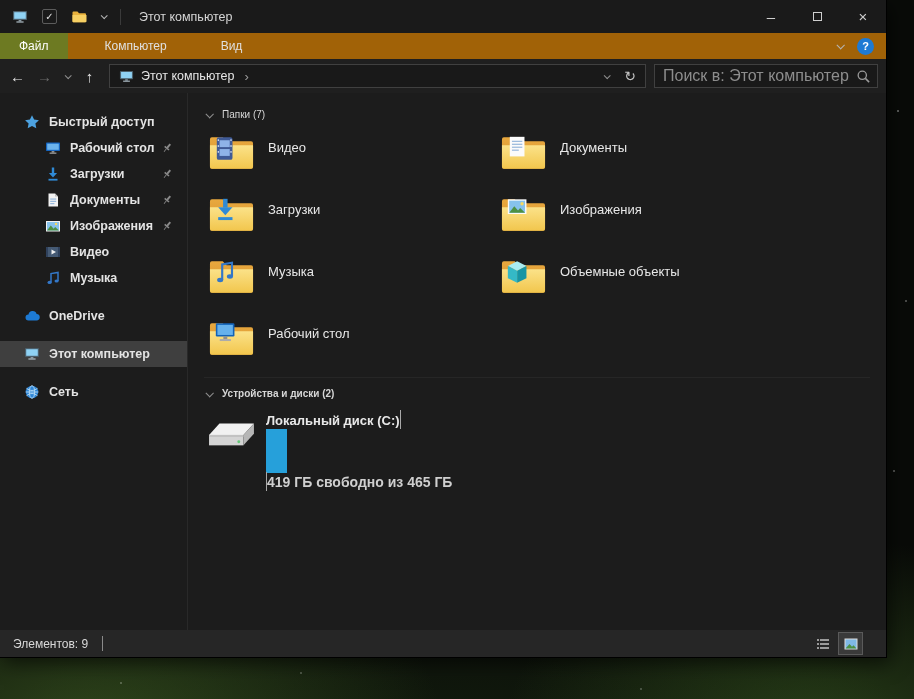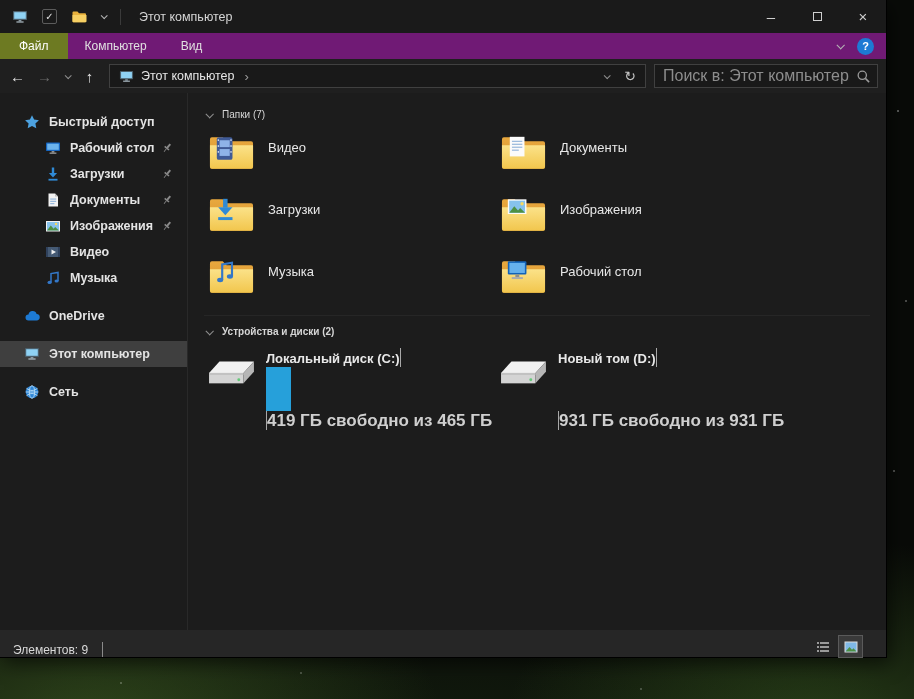--- a/index.html
+++ b/index.html
@@ -47,21 +47,21 @@
     color: #cfcfcf; font-size: 15px; }
   .max-box { width: 9px; height: 9px; border: 1px solid #cfcfcf; display: inline-block; }
 
   
   .chev { width: 6px; height: 6px; border-right: 1.4px solid #b5b5b5; border-bottom: 1.4px solid #b5b5b5;
     display: inline-block; transform: rotate(45deg) translateY(-1px); }
   .chev.gray { border-color: #8f8f8f; }
   .chev.small { width: 5px; height: 5px; }
 
   
-  .menubar { height: 26px; background: #701a75; display: flex; align-items: stretch; flex: none; font-size: 12px; }
+  .menubar { height: 26px; background: #a16207; display: flex; align-items: stretch; flex: none; font-size: 12px; gap: 20px; }
   .file-tab { background: var(--file-tab, #6d7a22); color: #fff; padding: 0 19px; display: flex; align-items: center; }
   .menu-tab { padding: 10px 17px; color: #e0e0e0; display: flex; align-items: center; }
   .mb-right { margin-left: auto; display: flex; align-items: center; gap: 14px; padding-right: 12px; }
   .help-circle { width: 17px; height: 17px; border-radius: 50%; background: #1d7ad4; color: #fff;
     font-size: 11px; font-weight: bold; display: flex; align-items: center; justify-content: center; }
 
   
   .navbar { height: 34px; background: #1f1f1f; display: flex; align-items: center; flex: none; padding: 0 8px 0 4px; }
   .nav-btn { width: 27px; height: 26px; display: flex; align-items: center; justify-content: center;
     font-size: 15px; color: #e6e6e6; }
@@ -101,24 +101,24 @@
   .tile { display: flex; height: 45px; }
   .f-icon { width: 47px; height: 40px; margin-right: 13px; flex: none; }
   .t-label { font-size: 13px; color: #e8e8e8; margin-top: 8px; white-space: nowrap; }
 
   .drives { display: grid; grid-template-columns: 292px 292px; margin: 12px 0 0 4px; }
   .drive { display: flex; }
   .d-icon { width: 48px; height: 36px; margin: 8px 10px 0 0; flex: none; }
   .d-name { font-size: 13px; color: #e8e8e8; margin-bottom: 4px; white-space: nowrap; margin-top: 36px; }
   .d-bar { width: 208px; height: 14px; background: #e3e3e3; border: 1px solid #a8a8a8; }
   .d-fill { height: 100%; background: var(--progress-fill, #26a0da); }
-  .d-free { font-size: 17px; color: #cfcfcf; margin-top: 2px; white-space: nowrap; }
+  .d-free { font-size: 14px; color: #cfcfcf; margin-top: 2px; white-space: nowrap; }
 
   
-  .statusbar { height: 27px; background: #262626; flex: none; display: flex; align-items: flex-end; padding: 0 24px 0 13px; }
+  .statusbar { height: 27px; background: #262626; flex: none; display: flex; align-items: center; padding: 0 24px 0 13px; }
   .sb-text { font-size: 12px; color: #d9d9d9; }
   .sb-divider { width: 1px; height: 15px; background: #8a8a8a; margin-left: 14px; }
   .sb-views { margin-left: auto; display: flex; gap: 5px; }
   .view-btn { width: 23px; height: 21px; display: flex; align-items: center; justify-content: center; }
   .view-btn.active { background: #3a3a3a; outline: 1px solid #5a5a5a; }
 </style>
 </head>
 <body>
 
 <svg width="0" height="0" style="position:absolute" aria-hidden="true">
@@ -450,20 +450,30 @@
             <svg class="f-icon" viewBox="0 0 48 40">
               <path fill="url(#gBack)" d="M2 7 a2 2 0 0 1 2 -2 h11 l4 4 h25 a2 2 0 0 1 2 2 v24 a2 2 0 0 1 -2 2 H4 a2 2 0 0 1 -2 -2 Z"></path>
               <path fill="url(#gFront)" d="M2 13 h44 v22 a2 2 0 0 1 -2 2 H4 a2 2 0 0 1 -2 -2 Z"></path>
               <path d="M14.5 24 V8.2 L24.5 6.4 V20.5" stroke="#3377c8" stroke-width="2.2" fill="none"></path>
               <ellipse cx="12.4" cy="24" rx="3.1" ry="2.3" fill="#3377c8"></ellipse>
               <ellipse cx="22.4" cy="20.5" rx="3.1" ry="2.3" fill="#3377c8"></ellipse>
             </svg>
             <span class="t-label">Музыка</span>
           </div>
 
+          <div class="tile">
+            <svg class="f-icon" viewBox="0 0 48 40">
+              <path fill="url(#gBack)" d="M2 7 a2 2 0 0 1 2 -2 h11 l4 4 h25 a2 2 0 0 1 2 2 v24 a2 2 0 0 1 -2 2 H4 a2 2 0 0 1 -2 -2 Z"></path>
+              <path fill="url(#gFront)" d="M2 13 h44 v22 a2 2 0 0 1 -2 2 H4 a2 2 0 0 1 -2 -2 Z"></path>
+              <polygon points="17.5,5 27,9.8 17.5,14.6 8,9.8" fill="#a9ecf2"></polygon>
+              <polygon points="8,9.8 17.5,14.6 17.5,27 8,22.2" fill="#35b9c6"></polygon>
+              <polygon points="27,9.8 17.5,14.6 17.5,27 27,22.2" fill="#1795a5"></polygon>
+            </svg>
+            <span class="t-label">Объемные объекты</span>
+          </div>
 
           <div class="tile">
             <svg class="f-icon" viewBox="0 0 48 40">
               <path fill="url(#gBack)" d="M2 7 a2 2 0 0 1 2 -2 h11 l4 4 h25 a2 2 0 0 1 2 2 v24 a2 2 0 0 1 -2 2 H4 a2 2 0 0 1 -2 -2 Z"></path>
               <path fill="url(#gFront)" d="M2 13 h44 v22 a2 2 0 0 1 -2 2 H4 a2 2 0 0 1 -2 -2 Z"></path>
               <rect x="8" y="5" width="19" height="13.5" rx="1.2" fill="#1262b8"></rect>
               <rect x="9.6" y="6.6" width="15.8" height="10.3" fill="#66b1ec"></rect>
               <rect x="15.7" y="18.5" width="4" height="2.6" fill="#8f8f8f"></rect>
               <rect x="12" y="21.1" width="11.4" height="2" fill="#ababab"></rect>
             </svg>
@@ -488,34 +498,20 @@
               <polygon points="34,14 44,3 44,13 34,24" fill="#b6b6b6"></polygon>
               <circle cx="29.5" cy="20.5" r="1.4" fill="#66c97a"></circle>
             </svg>
             <div class="d-info">
               <span class="d-name">Локальный диск (C:)</span>
               <span class="d-bar"><span class="d-fill" style="display: block; width: 11%;"></span></span>
               <span class="d-free">419 ГБ свободно из 465 ГБ</span>
             </div>
           </div>
 
-          <div class="drive">
-            <svg class="d-icon" viewBox="0 0 46 32">
-              <polygon points="11,3 44,3 34,14 1,14" fill="#f1f1f1"></polygon>
-              <rect x="1" y="14" width="33" height="10" fill="#d4d4d4"></rect>
-              <rect x="1" y="14" width="33" height="2" fill="#c2c2c2"></rect>
-              <polygon points="34,14 44,3 44,13 34,24" fill="#b6b6b6"></polygon>
-              <circle cx="29.5" cy="20.5" r="1.4" fill="#66c97a"></circle>
-            </svg>
-            <div class="d-info">
-              <span class="d-name">Новый том (D:)</span>
-              <span class="d-bar"><span class="d-fill" style="display: block; width: 0%;"></span></span>
-              <span class="d-free">931 ГБ свободно из 931 ГБ</span>
-            </div>
-          </div>
         </div>
       </div>
 
     </div>
   </div>
 
   <div class="statusbar">
     <span class="sb-text">Элементов: 9</span>
     <span class="sb-divider"></span>
     <span class="sb-views">

